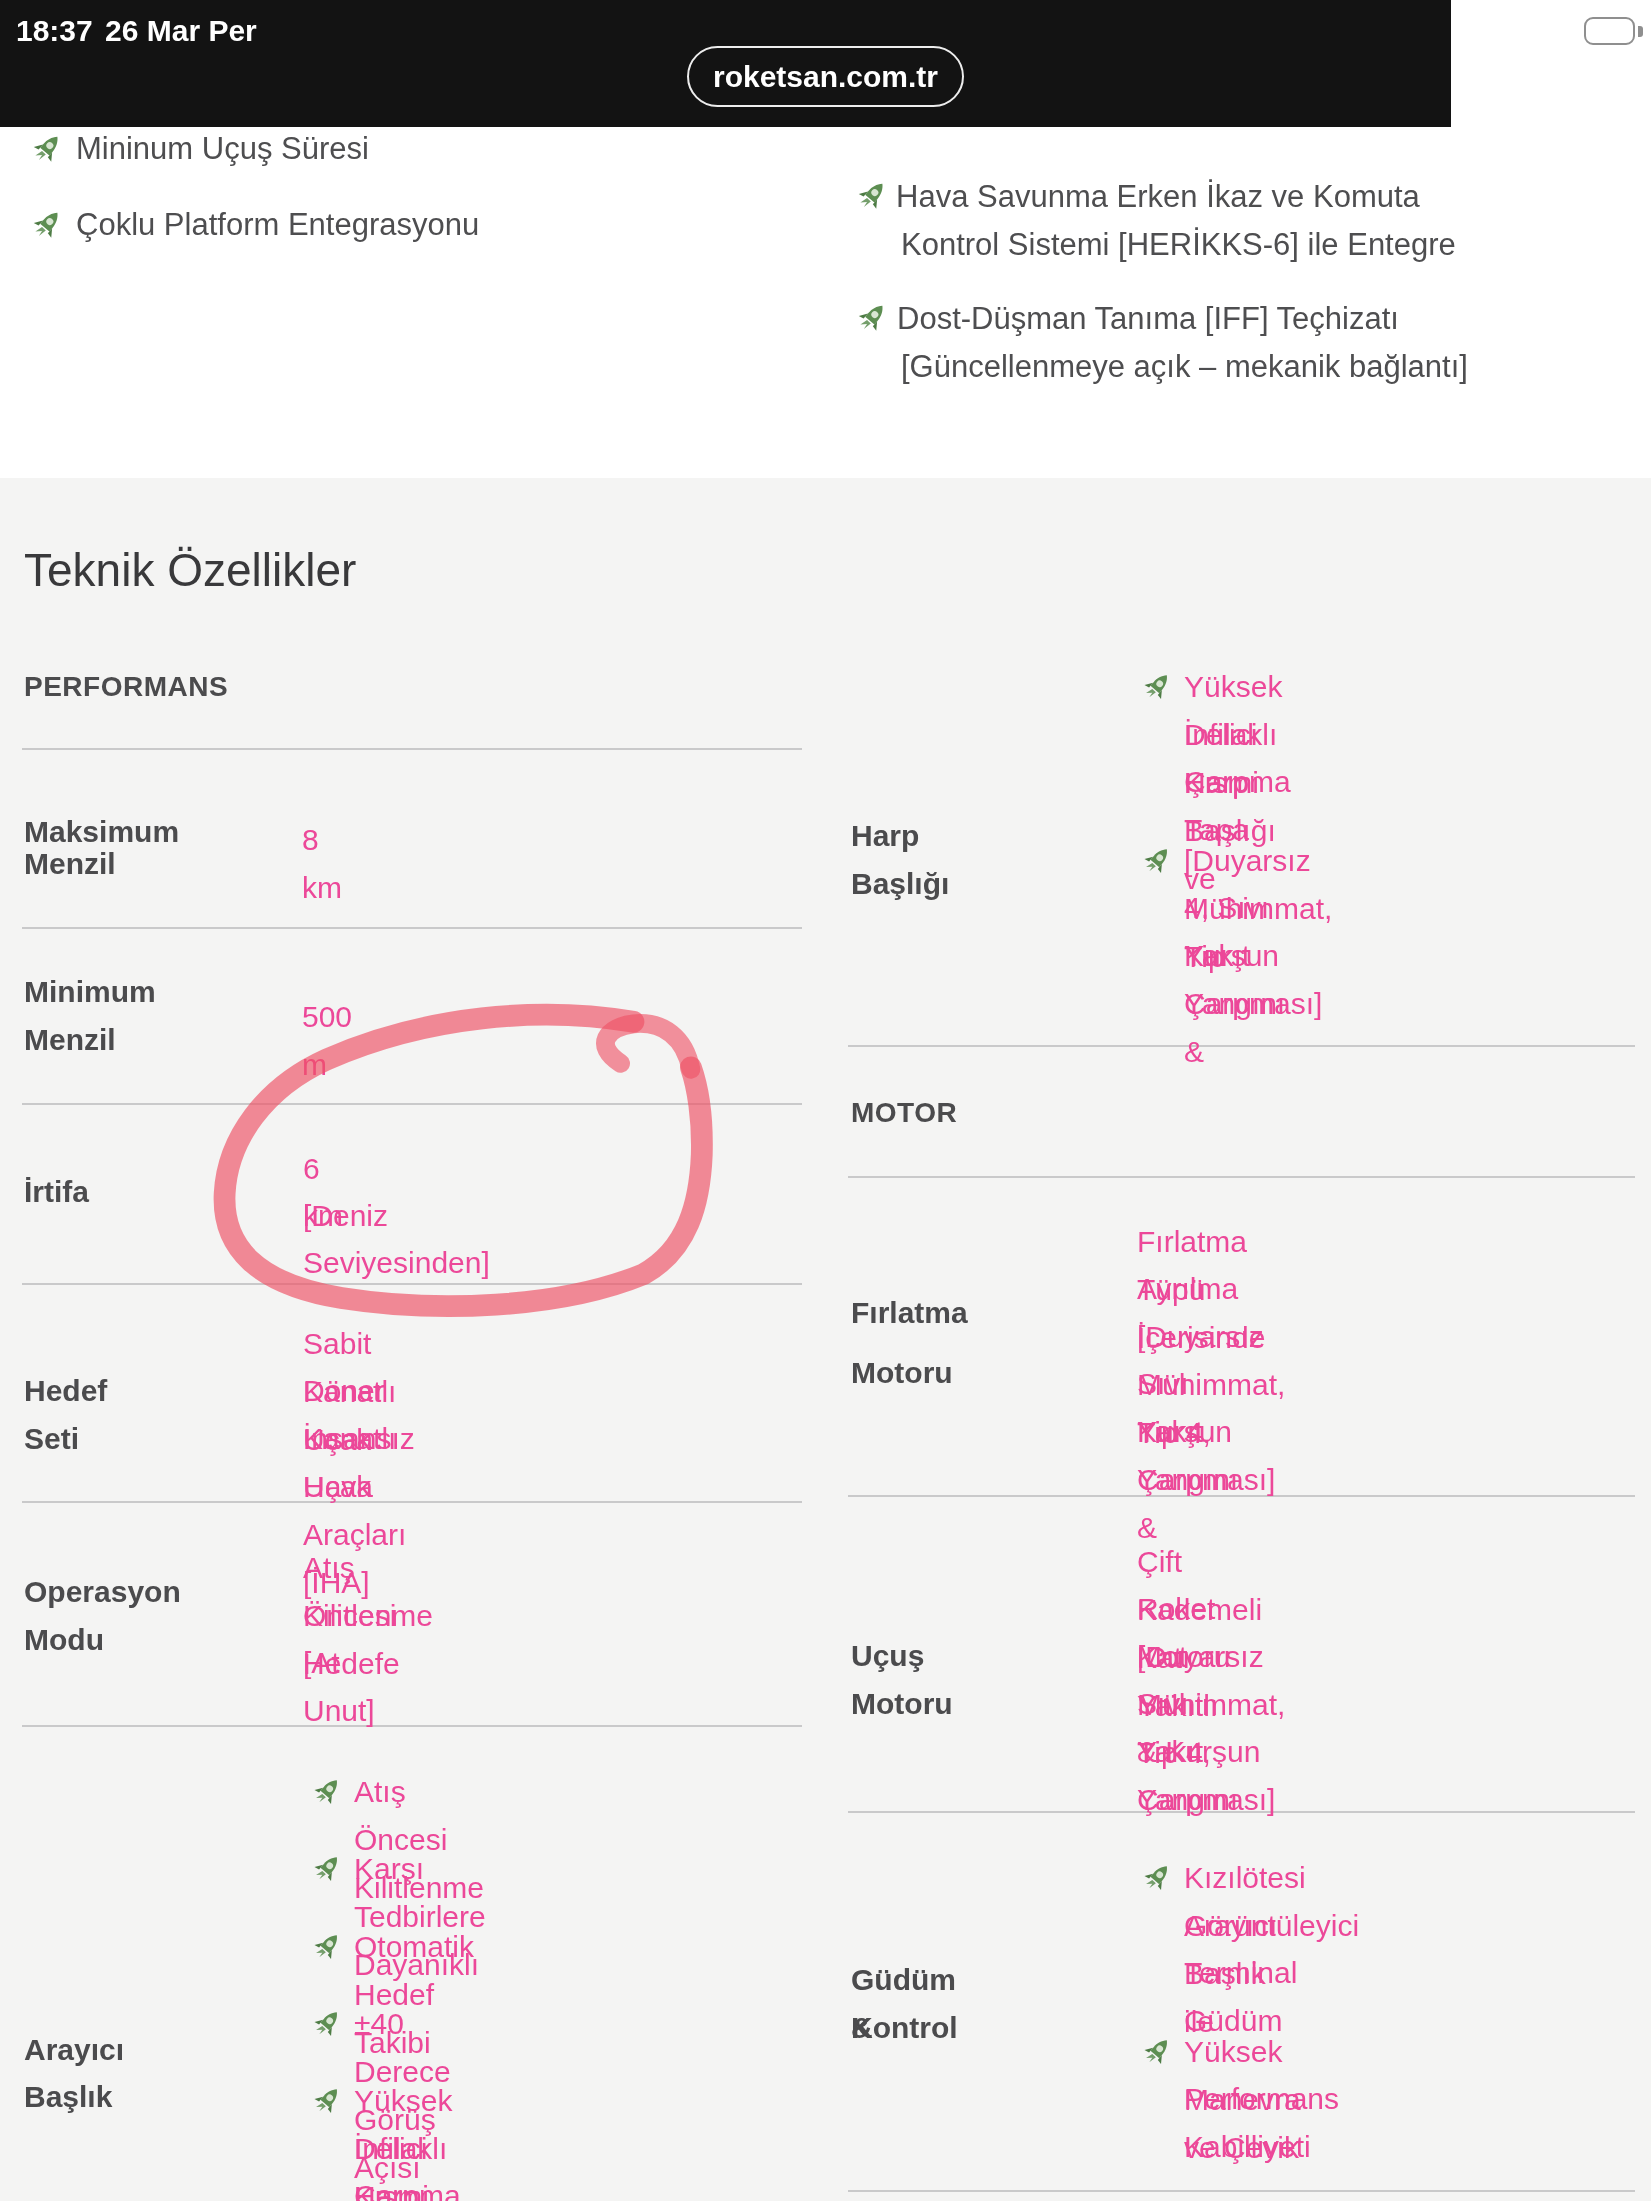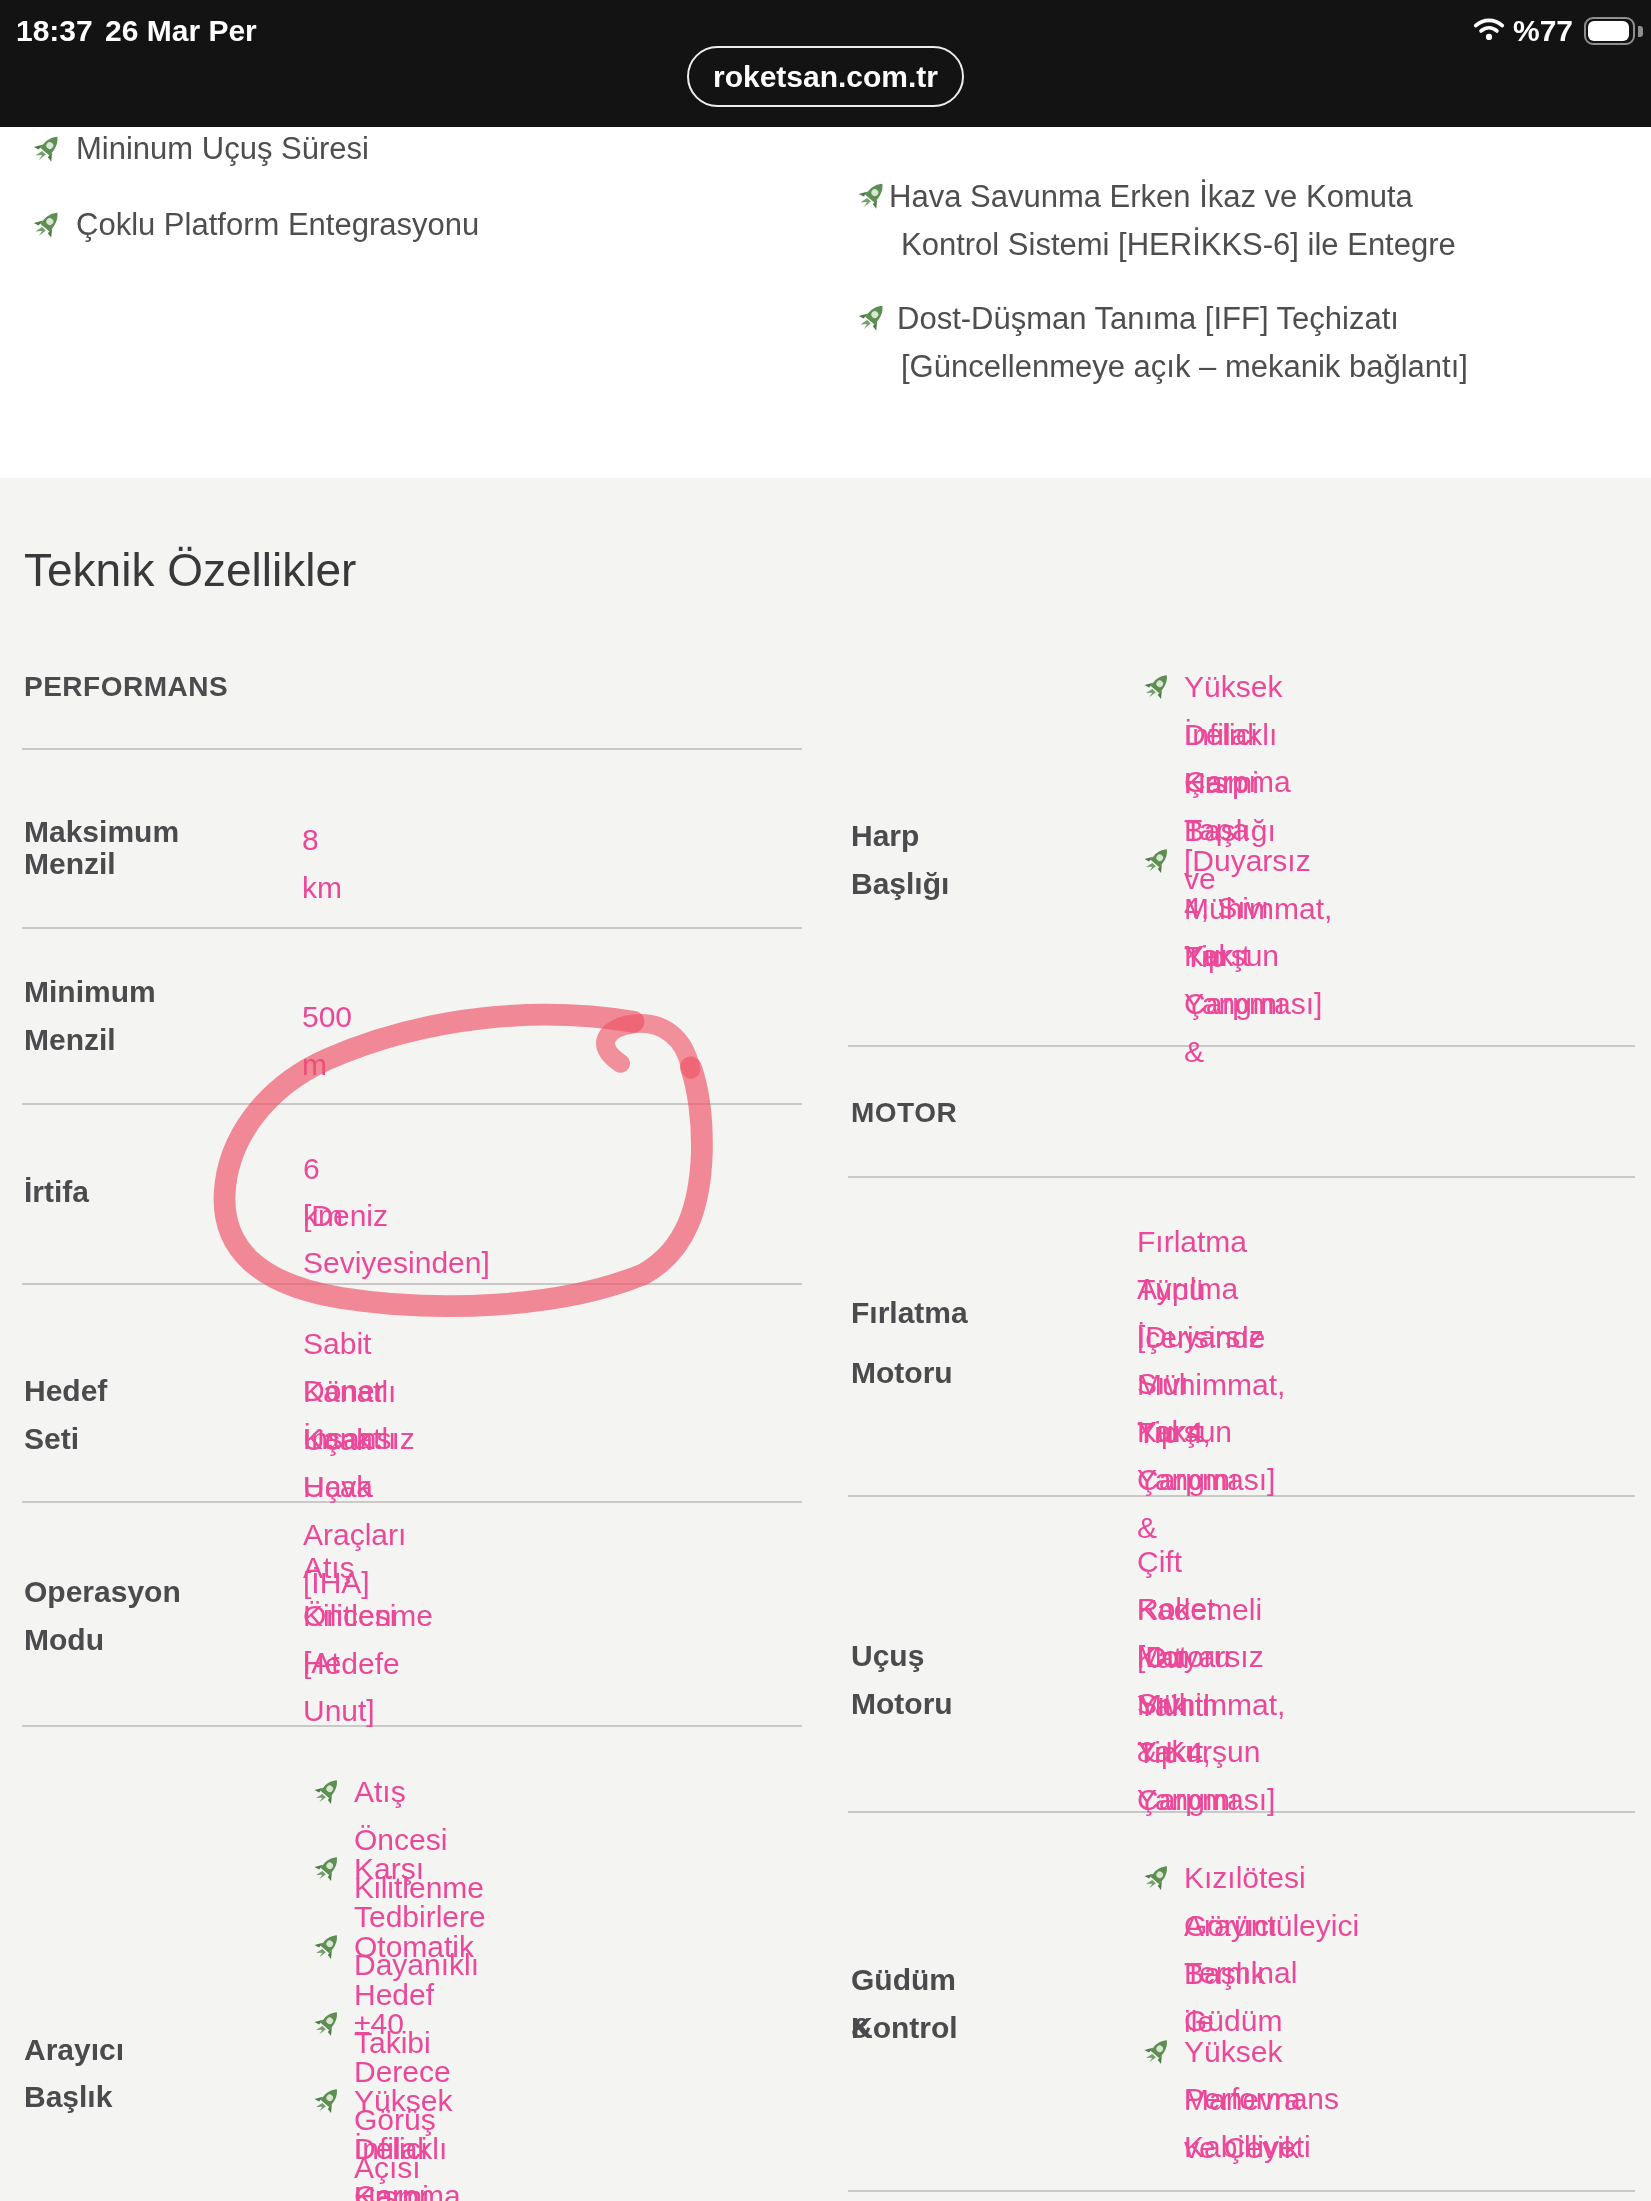--- a/index.html
+++ b/index.html
@@ -1,20 +1,20 @@
 <!DOCTYPE html>
 <html><head>
 <meta charset="utf-8">
 <style>
   html,body{margin:0;padding:0;background:#dcdcdc;}
   #page{position:relative;width:1651px;height:2202px;overflow:hidden;background:#ffffff;
         font-family:"Liberation Sans","DejaVu Sans",sans-serif;}
   .abs{position:absolute;}
   
-  #statusbar{left:0;top:0;width:1651px;height:127px;background:#131313;z-index:10;}
+  #statusbar{left:0;top:0;width:1451px;height:127px;background:#131313;z-index:10;}
   .st-text{color:#ffffff;font-size:30px;font-weight:700;}
   #url-pill{left:687px;top:46px;width:277px;height:61px;border:2px solid #ededed;border-radius:33px;
             box-sizing:border-box;text-align:center;line-height:57px;color:#ffffff;font-size:30px;font-weight:700;}
   
   .wifi{left:1472px;top:16px;}
   
   .batt-outer{left:1584px;top:17px;width:51px;height:28px;border:2px solid #8f8f8f;border-radius:9px;box-sizing:border-box;}
   .batt-fill{left:2px;top:2px;width:41px;height:20px;background:#ffffff;border-radius:6px;position:absolute;}
   .batt-tip{left:1638px;top:26px;width:5px;height:11px;background:#8f8f8f;border-radius:0 3px 3px 0;}
   
@@ -57,21 +57,21 @@
     <svg class="ricon ricon38" style="left:0;top:0;" viewBox="0 0 38 38" width="38" height="38">
         <use href="#rocket"></use>
       </svg>
     <div class="intro-text" style="position:absolute;left:48px;top:-5px;white-space:nowrap;">Çoklu Platform Entegrasyonu</div>
   </div>
 
   <div class="abs" style="left:853px;top:173px;">
     <svg class="ricon ricon38" style="left:0;top:4px;" viewBox="0 0 38 38" width="38" height="38">
         <use href="#rocket"></use>
       </svg>
-    <div class="intro-text" style="position:absolute;left:36px;top:0;white-space:nowrap;">Hava Savunma Erken İkaz ve Komuta</div>
+    <div class="intro-text" style="position:absolute;left:43px;top:0;white-space:nowrap;">Hava Savunma Erken İkaz ve Komuta</div>
     <div class="intro-text" style="position:absolute;left:48px;top:48px;white-space:nowrap;">Kontrol Sistemi [HERİKKS-6] ile Entegre</div>
   </div>
   <div class="abs" style="left:853px;top:295px;">
     <svg class="ricon ricon38" style="left:0;top:4px;" viewBox="0 0 38 38" width="38" height="38">
         <use href="#rocket"></use>
       </svg>
     <div class="intro-text" style="position:absolute;left:44px;top:0;white-space:nowrap;">Dost-Düşman Tanıma [IFF] Teçhizatı</div>
     <div class="intro-text" style="position:absolute;left:48px;top:48px;white-space:nowrap;">[Güncellenmeye açık – mekanik bağlantı]</div>
   </div>
 

